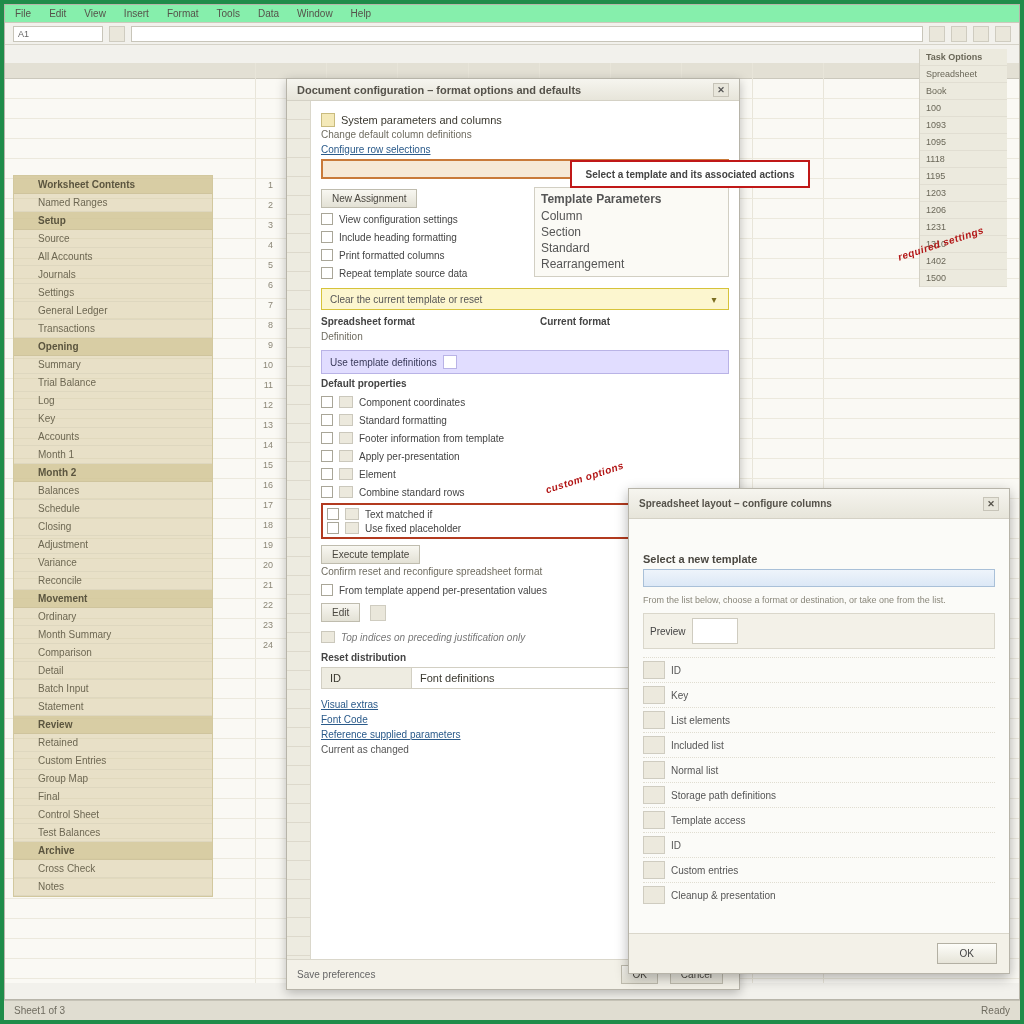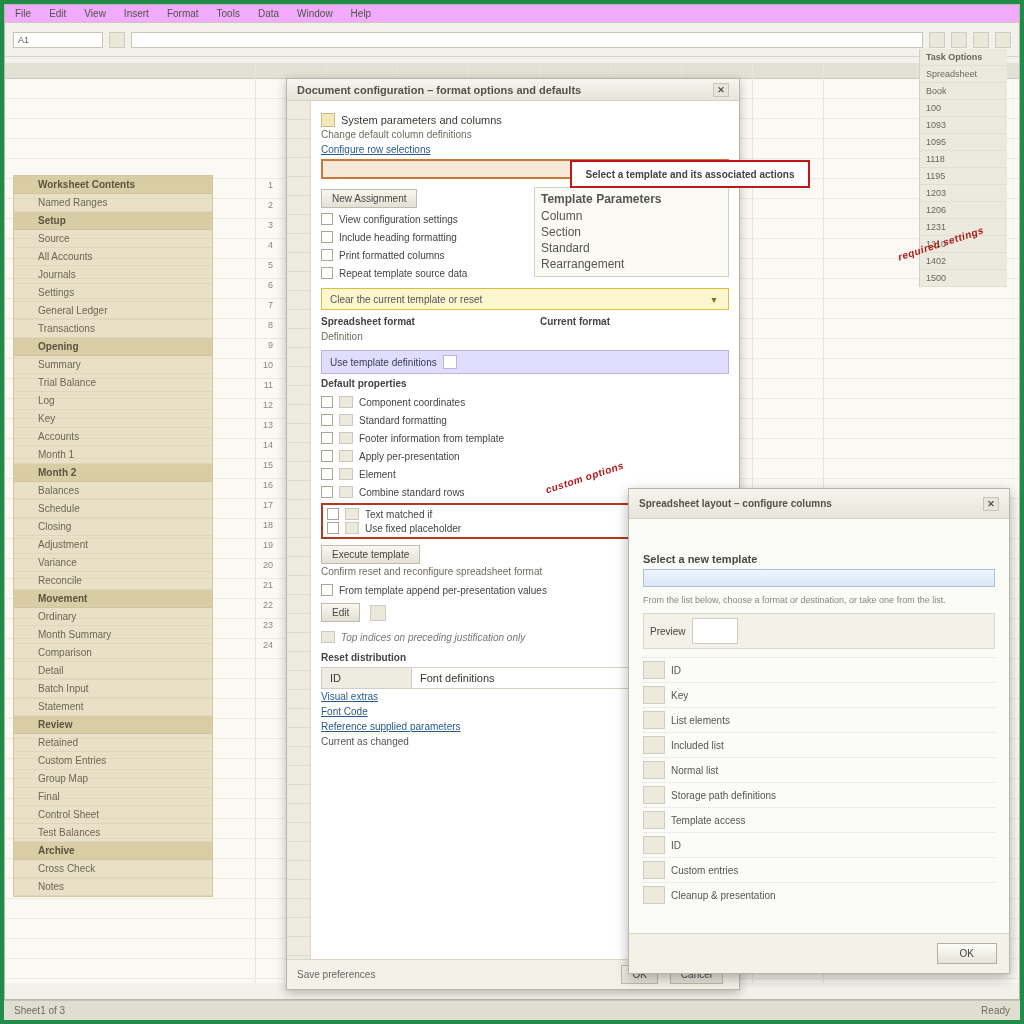--- a/index.html
+++ b/index.html
@@ -1,23 +1,23 @@
 <!DOCTYPE html>
 <html><head>
 <meta charset="utf-8">
 <style>
 * { margin: 0; padding: 0; box-sizing: border-box; font-family: "Segoe UI", Tahoma, sans-serif; }
 html, body { width: 1024px; height: 1024px; overflow: hidden; background: #0a7a3a; }
 .desktop { width: 1024px; height: 1024px; position: relative; background: #1f8c4a; }
 
 
 .bg-sheet { position: absolute; inset: 4px 4px 24px 4px; background: #f2f1ec; border: 1px solid #b8b5aa; }
-.bg-menubar { height: 18px; background: #f0abfc; border-bottom: 1px solid #cdc9bc; display: flex; padding: 0 10px; gap: 18px; font-size: 10px; color: #55524a; }
+.bg-menubar { height: 18px; background: #86efac; border-bottom: 1px solid #cdc9bc; display: flex; padding: 0 10px; gap: 18px; font-size: 10px; color: #55524a; }
 .bg-menubar span { line-height: 18px; }
-.bg-toolbar { height: 34px; background: #f2f1ec; border-bottom: 1px solid #d6d3c8; display: flex; align-items: center; padding: 0 8px; gap: 6px; }
+.bg-toolbar { height: 22px; background: #f2f1ec; border-bottom: 1px solid #d6d3c8; display: flex; align-items: center; padding: 0 8px; gap: 6px; }
 .bg-namebox { width: 90px; height: 16px; background: #fff; border: 1px solid #c8c5b9; font-size: 9px; color: #666; padding: 0 4px; display: flex; align-items: center; }
 .bg-formulabar { flex: 1; height: 16px; background: #fff; border: 1px solid #c8c5b9; }
 .tool-icon { width: 16px; height: 16px; background: #eae7db; border: 1px solid #cfccc0; }
 
 .bg-grid { position: absolute; top: 58px; bottom: 16px; left: 0; right: 0; background: #faf9f4; }
 .bg-colhdr { height: 16px; background: #e3e0d4; border-bottom: 1px solid #cbc8bc; }
 .bg-cols { position: absolute; left: 180px; top: 58px; bottom: 16px; width: 640px; background: repeating-linear-gradient(to right, transparent 0 70px, #e8e5d9 70px 71px); }
 .bg-rows { position: absolute; left: 0; top: 74px; bottom: 16px; right: 0; background: repeating-linear-gradient(to bottom, transparent 0 19px, #ece9dd 19px 20px); }
 
 .left-panel { position: absolute; left: 8px; top: 170px; width: 200px; background: rgba(216,204,163,0.55); border: 1px solid #d2c89e; font-size: 10px; color: #6d6752; }
@@ -348,21 +348,21 @@
           <div class="icn2"></div>
           <span style="font-style:italic;color:#777">Top indices on preceding justification only</span>
         </div>
 
         <div class="sec-sub" style="font-weight:600;color:#444;margin-top:6px">Reset distribution</div>
         <div style="display:flex;border:1px solid #d2cfc3">
           <div style="width:90px;padding:4px 8px;background:#eeece1;border-right:1px solid #d2cfc3">ID</div>
           <div style="flex:1;padding:4px 8px">Font definitions</div>
         </div>
 
-        <div style="" id="footlinks">
+        <div style="margin-top:8px" id="footlinks">
             <div style="font-size: 10px; padding: 2px 0px; text-decoration: underline; color: rgb(42, 90, 138);">Visual extras</div>
             <div style="font-size: 10px; padding: 2px 0px; text-decoration: underline; color: rgb(42, 90, 138);">Font Code</div>
             <div style="font-size: 10px; padding: 2px 0px; text-decoration: underline; color: rgb(42, 90, 138);">Reference supplied parameters</div>
             <div style="font-size: 10px; padding: 2px 0px; color: rgb(85, 85, 85);">Current as changed</div>
           </div>
       </div>
     </div>
     <div class="dlg-foot">
       <span style="font-size:10px;color:#666">Save preferences</span>
       <div class="spacer"></div>

